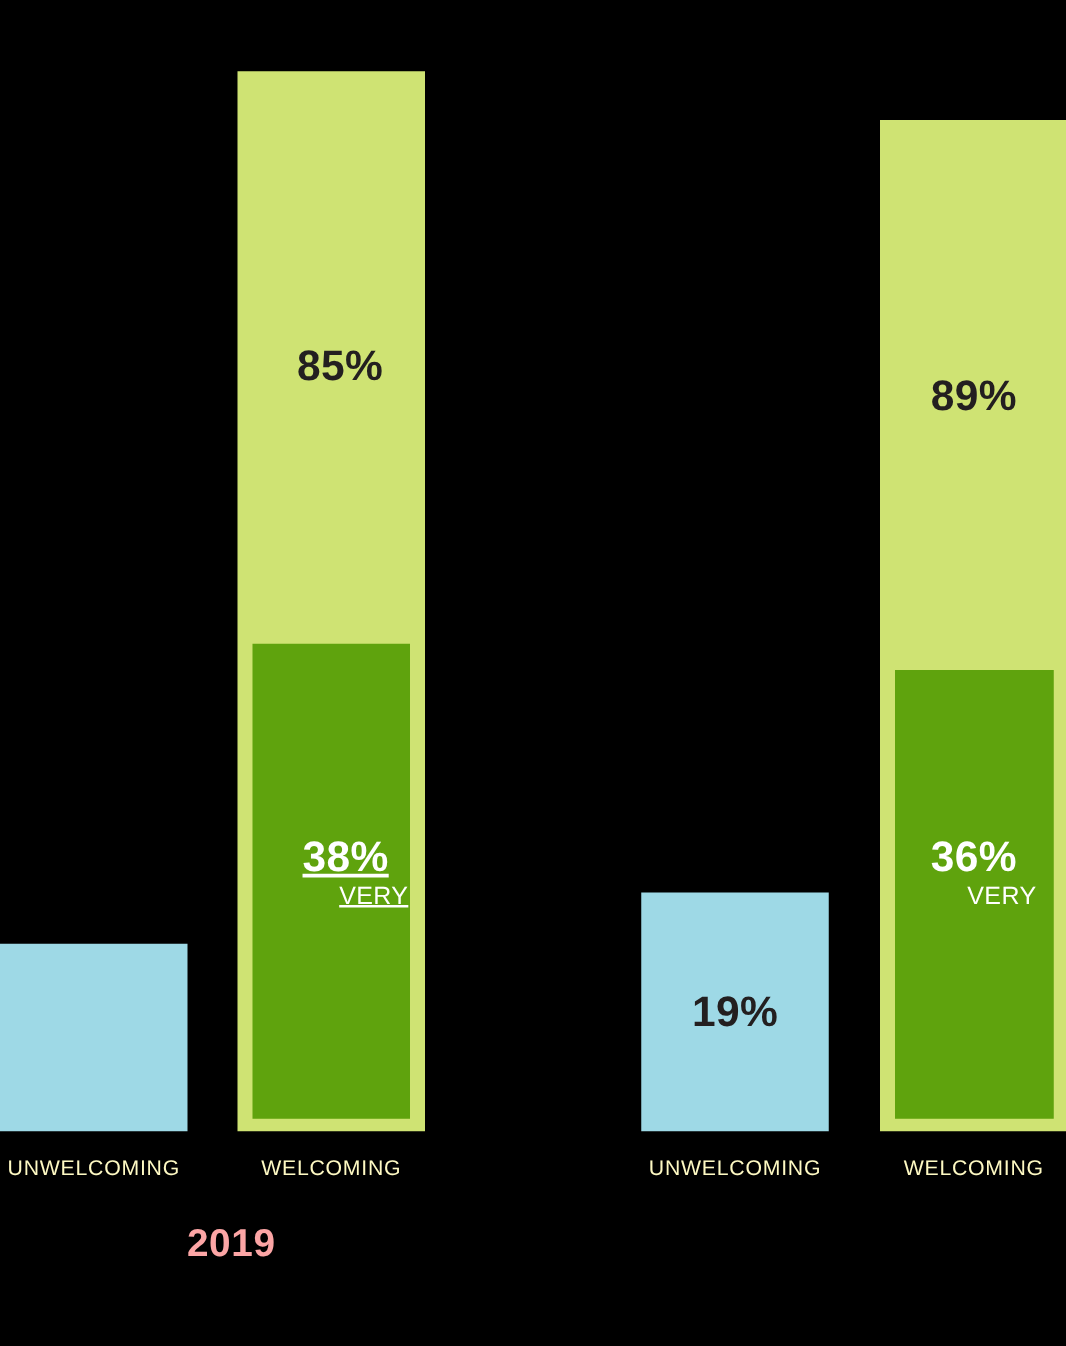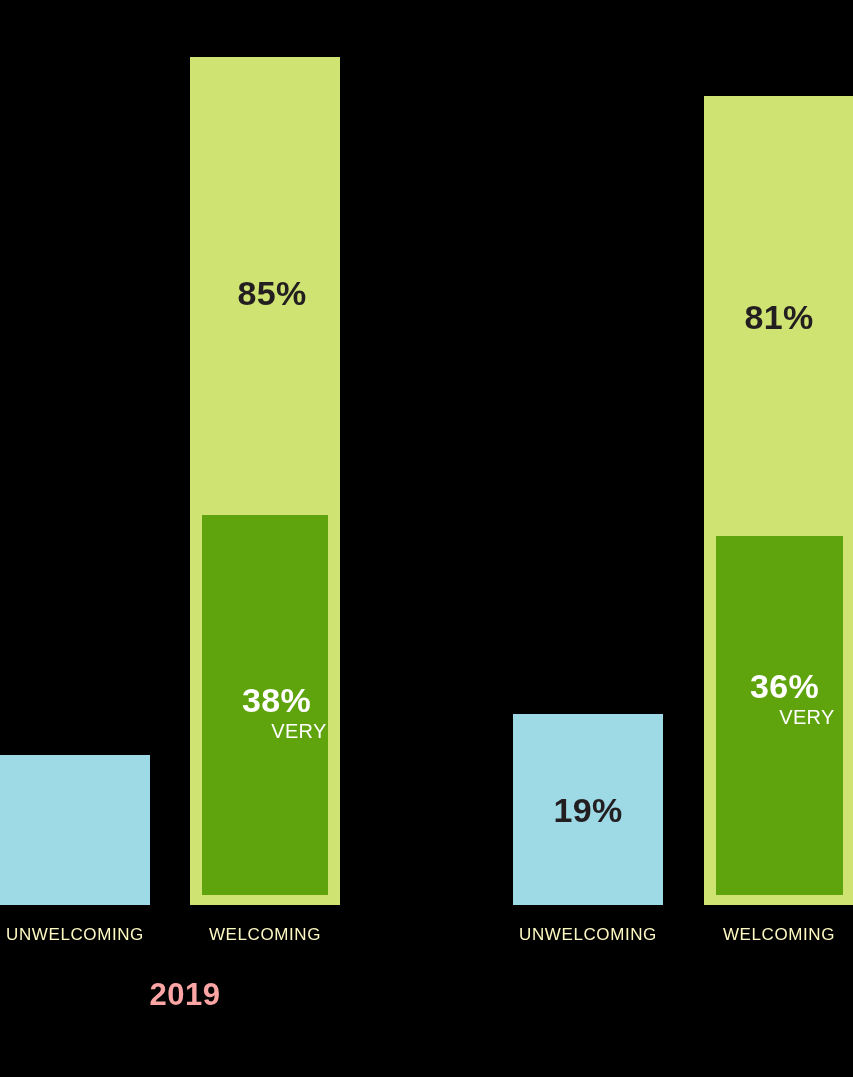--- a/index.html
+++ b/index.html
@@ -69,42 +69,42 @@
 <div id="chart-root">
 
   <div class="bar bar-blue" style="left:-4px; top:755px; width:154px; height:150px;"></div>
 
   <div class="bar bar-lightgreen" style="left:190px; top:57px; width:150px; height:848px;"></div>
   <div class="value-label value-dark" style="left:190px; top:276px; width:164px;">
     <span class="value-num">85%</span>
   </div>
 
   <div class="bar bar-darkgreen" style="left:202px; top:515px; width:126px; height:380px;"></div>
-  <div class="value-label value-white" style="left:202px; top:683px; width:149px;">
+  <div class="value-label value-white" style="left:202px; top:669px; width:149px;text-decoration:underline;">
     <span class="value-num">38%</span>
     <span class="value-sub">VERY</span>
   </div>
 
   <div class="cat-label" style="left:0px; top:925px; width:150px;">UNWELCOMING</div>
   <div class="cat-label" style="left:190px; top:925px; width:150px;">WELCOMING</div>
 
   <div class="group-label" style="left:75px; top:977px; width:220px;">2019</div>
 
   <div class="bar bar-blue" style="left:513px; top:714px; width:150px; height:191px;"></div>
   <div class="value-label value-dark" style="left:513px; top:793px; width:150px;">
     <span class="value-num">19%</span>
   </div>
 
   <div class="bar bar-lightgreen" style="left:704px; top:96px; width:154px; height:809px;"></div>
   <div class="value-label value-dark" style="left:704px; top:300px; width:150px;">
-    <span class="value-num">81%</span>
+    <span class="value-num">89%</span>
   </div>
 
   <div class="bar bar-darkgreen" style="left:716px; top:536px; width:127px; height:359px;"></div>
-  <div class="value-label value-white" style="left:716px; top:669px; width:137px;">
+  <div class="value-label value-white" style="left:716px; top:669px; width:126px;">
     <span class="value-num">36%</span>
     <span class="value-sub">VERY</span>
   </div>
 
   <div class="cat-label" style="left:513px; top:925px; width:150px;">UNWELCOMING</div>
   <div class="cat-label" style="left:704px; top:925px; width:150px;">WELCOMING</div>
 
 
 </div>
 

